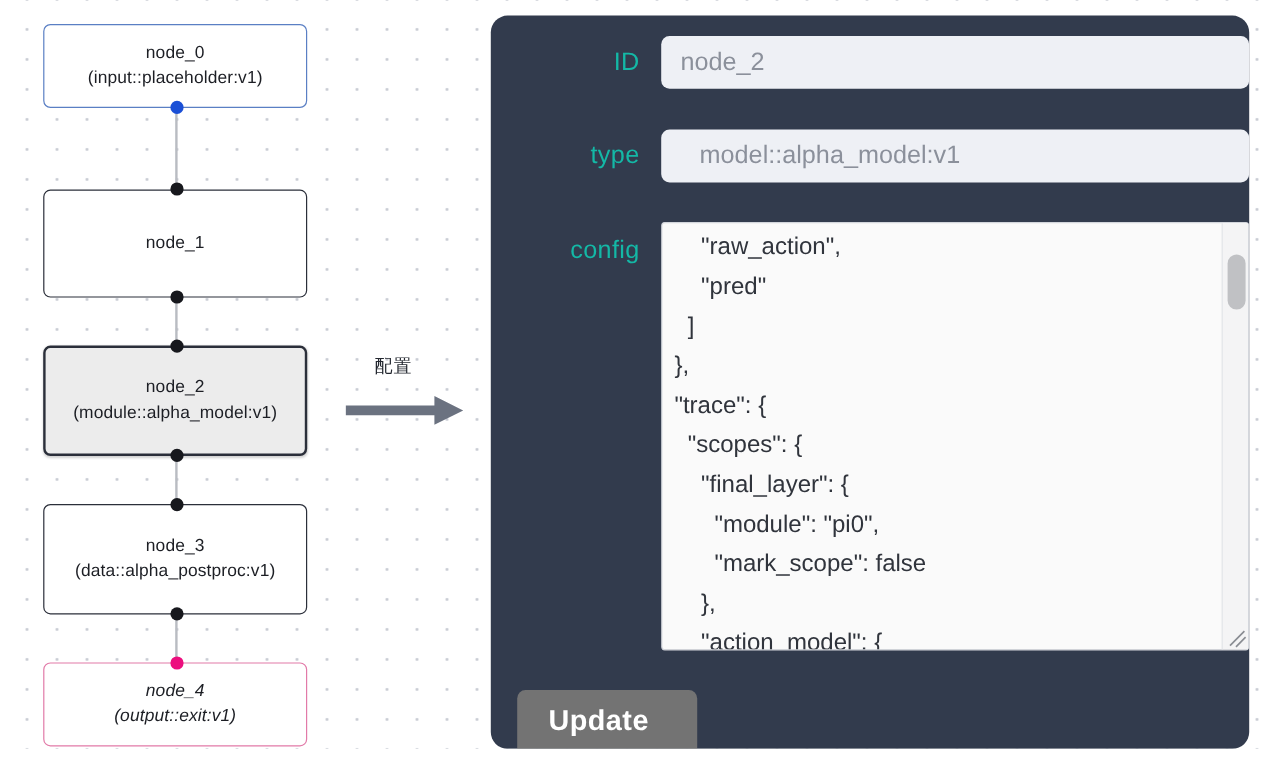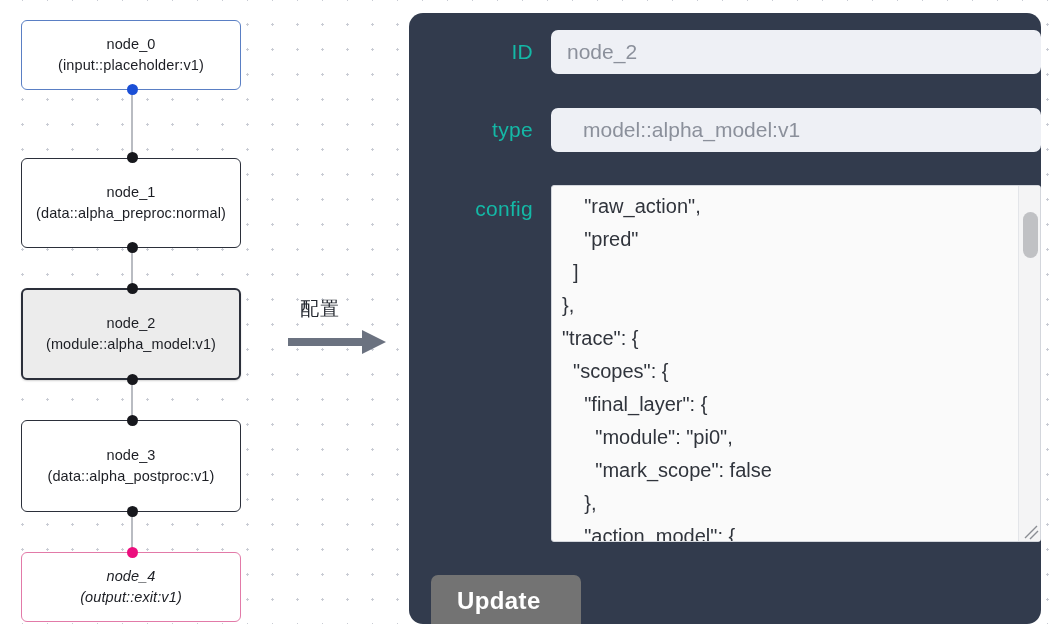--- a/index.html
+++ b/index.html
@@ -24,21 +24,21 @@
     height: 643px;
     background-color: #ffffff;
     background-image: radial-gradient(circle, #c9ccd4 1.1px, rgba(0,0,0,0) 1.2px);
     background-size: 25px 25px;
     background-position: 10px 12px;
   }
 
   
   #graph {
     position: absolute;
-    left: 0;
+    left: 15px;
     top: 0;
     width: 400px;
     height: 643px;
   }
   .edge {
     position: absolute;
     width: 2px;
     background: #b9bcc2;
     left: 131px;
   }
@@ -86,23 +86,23 @@
   
   #arrow-group {
     position: absolute;
     left: 288px;
     top: 296px;
     width: 104px;
     height: 62px;
   }
   #arrow-label {
     position: absolute;
-    left: 12px;
+    left: 24px;
     top: 0;
-    font-size: 19px;
+    font-size: 15px;
     color: #23272f;
     letter-spacing: 1px;
     font-family: "DejaVu Sans", "Liberation Sans", sans-serif;
   }
   #arrow-svg { position: absolute; left: 0; top: 32px; }
 
   
   #panel {
     position: absolute;
     left: 409px;
@@ -233,21 +233,20 @@
     <div class="edge" style="top:508px;height:49px;"></div>
 
     <div class="node start" style="top:20px;height:70px;">
       <div class="n-title">node_0</div>
       <div class="n-sub">(input::placeholder:v1)</div>
     </div>
     <div class="port blue" style="top:84px;"></div>
 
     <div class="node" style="top:158px;height:90px;">
       <div class="n-title">node_1</div>
-      <div class="n-sub">(data::alpha_preproc:normal)</div>
     </div>
     <div class="port" style="top:152px;"></div>
     <div class="port" style="top:242px;"></div>
 
     <div class="node selected" style="top:288px;height:92px;">
       <div class="n-title">node_2</div>
       <div class="n-sub">(module::alpha_model:v1)</div>
     </div>
     <div class="port" style="top:283px;"></div>
     <div class="port" style="top:374px;"></div>

